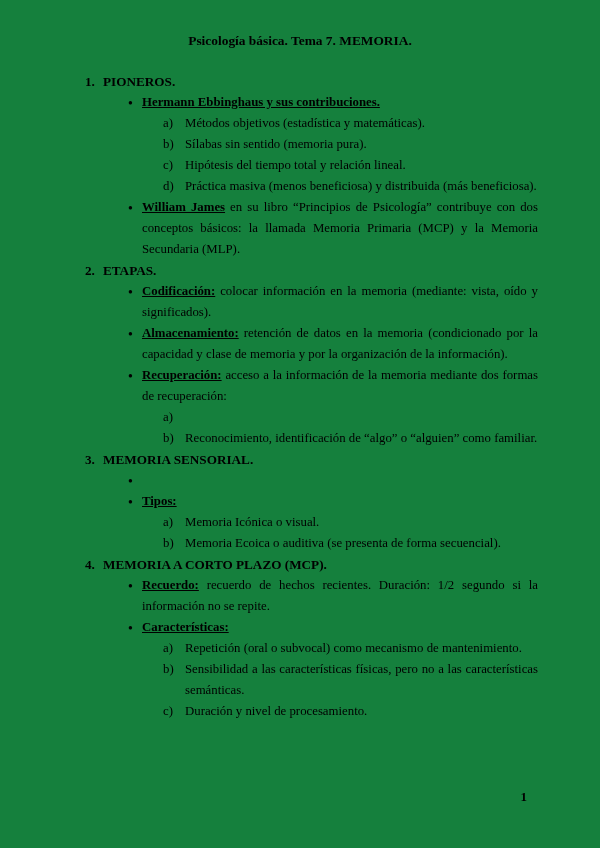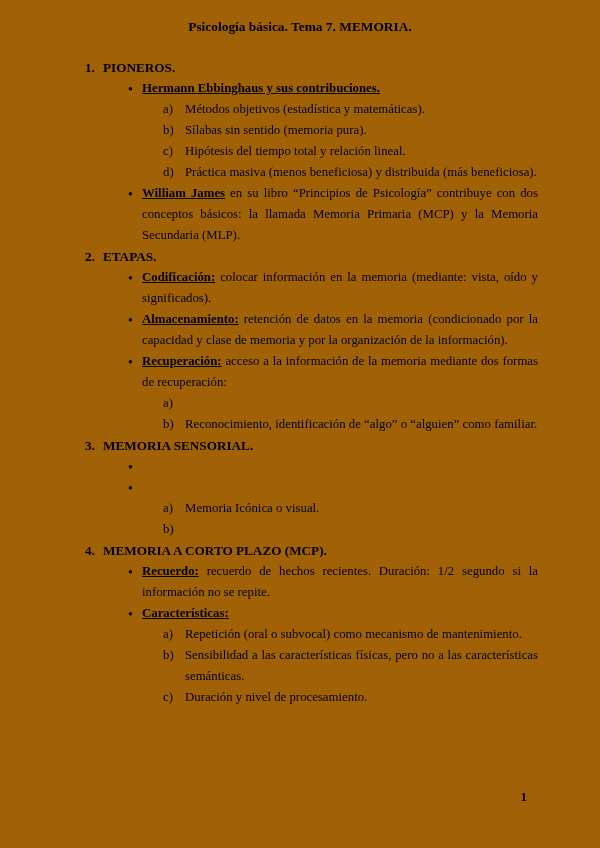--- a/index.html
+++ b/index.html
@@ -14,22 +14,22 @@
     font-family: "Liberation Serif", "DejaVu Serif", serif;
     font-size: 12.8px;
     color: #000000;
     -webkit-font-smoothing: antialiased;
   }
   .page {
     position: relative;
     width: 600px;
     height: 848px;
     box-sizing: border-box;
-    padding: 16px 62px 0 85px;
-    background: #a16207;
+    padding: 30px 62px 0 85px;
+    background: #15803d;
   }
   .doc-title {
     margin-left: -85px;
     margin-right: -62px;
     text-align: center;
     font-weight: bold;
     font-size: 13.4px;
     line-height: 21px;
     margin-bottom: 20px;
   }
@@ -154,27 +154,29 @@
   <div class="section">
     <div class="section-heading">
       <span class="sec-num">3.</span>
       <span class="sec-title">MEMORIA SENSORIAL.</span>
     </div>
     <div class="bullet-item">
       <span class="bullet-dot">●</span>
     </div>
     <div class="bullet-item">
       <span class="bullet-dot">●</span>
+      <div class="bullet-text"><span class="lead">Tipos:</span><span></span></div>
     </div>
     <div class="sub-item">
       <span class="sub-label">a)</span>
       <div class="sub-text">Memoria Icónica o visual.</div>
     </div>
     <div class="sub-item">
       <span class="sub-label">b)</span>
+      <div class="sub-text">Memoria Ecoica o auditiva (se presenta de forma secuencial).</div>
     </div>
   </div>
 
   <div class="section">
     <div class="section-heading">
       <span class="sec-num">4.</span>
       <span class="sec-title">MEMORIA A CORTO PLAZO (MCP).</span>
     </div>
     <div class="bullet-item">
       <span class="bullet-dot">●</span>

